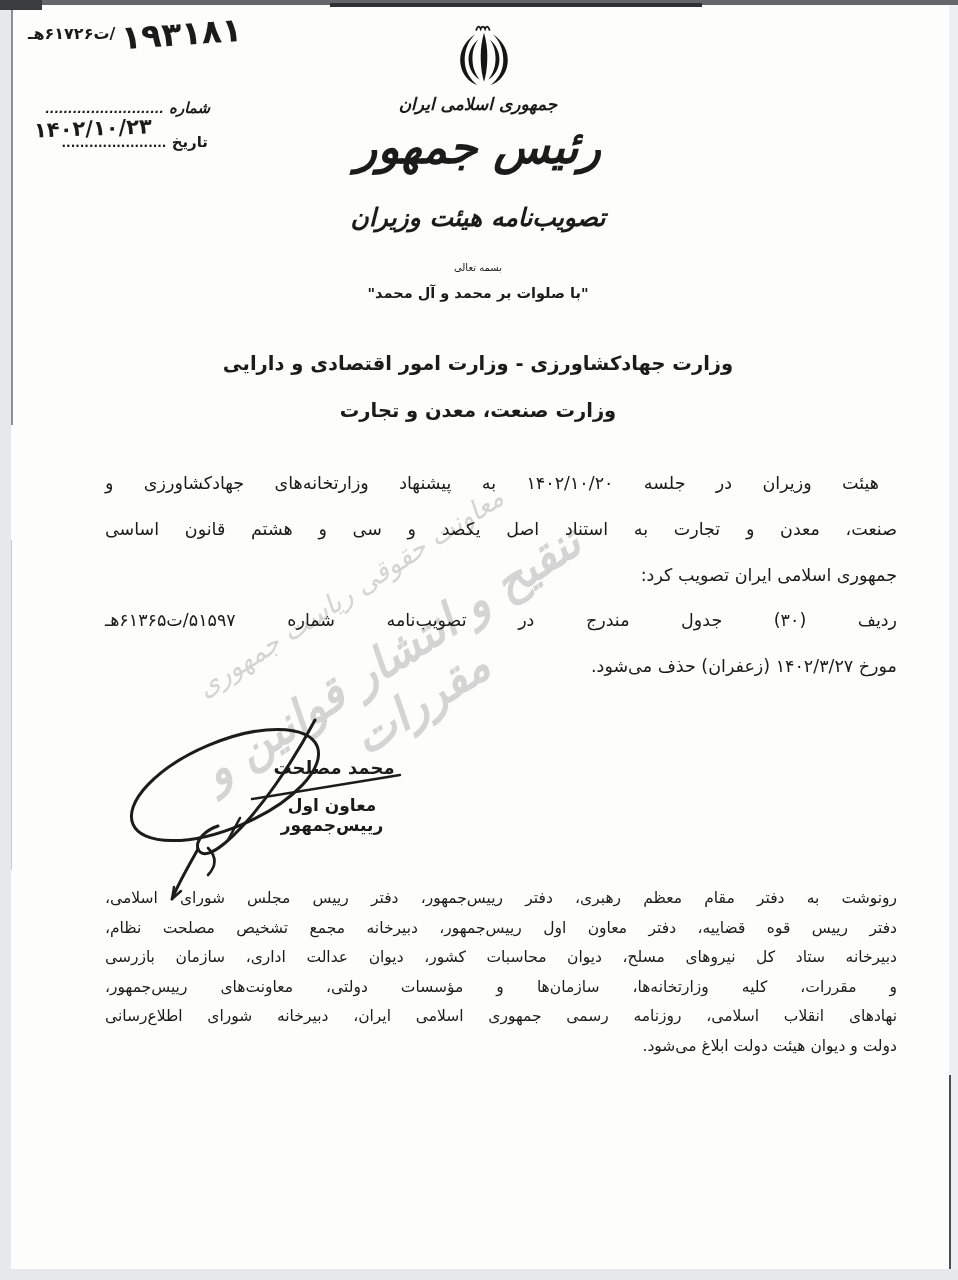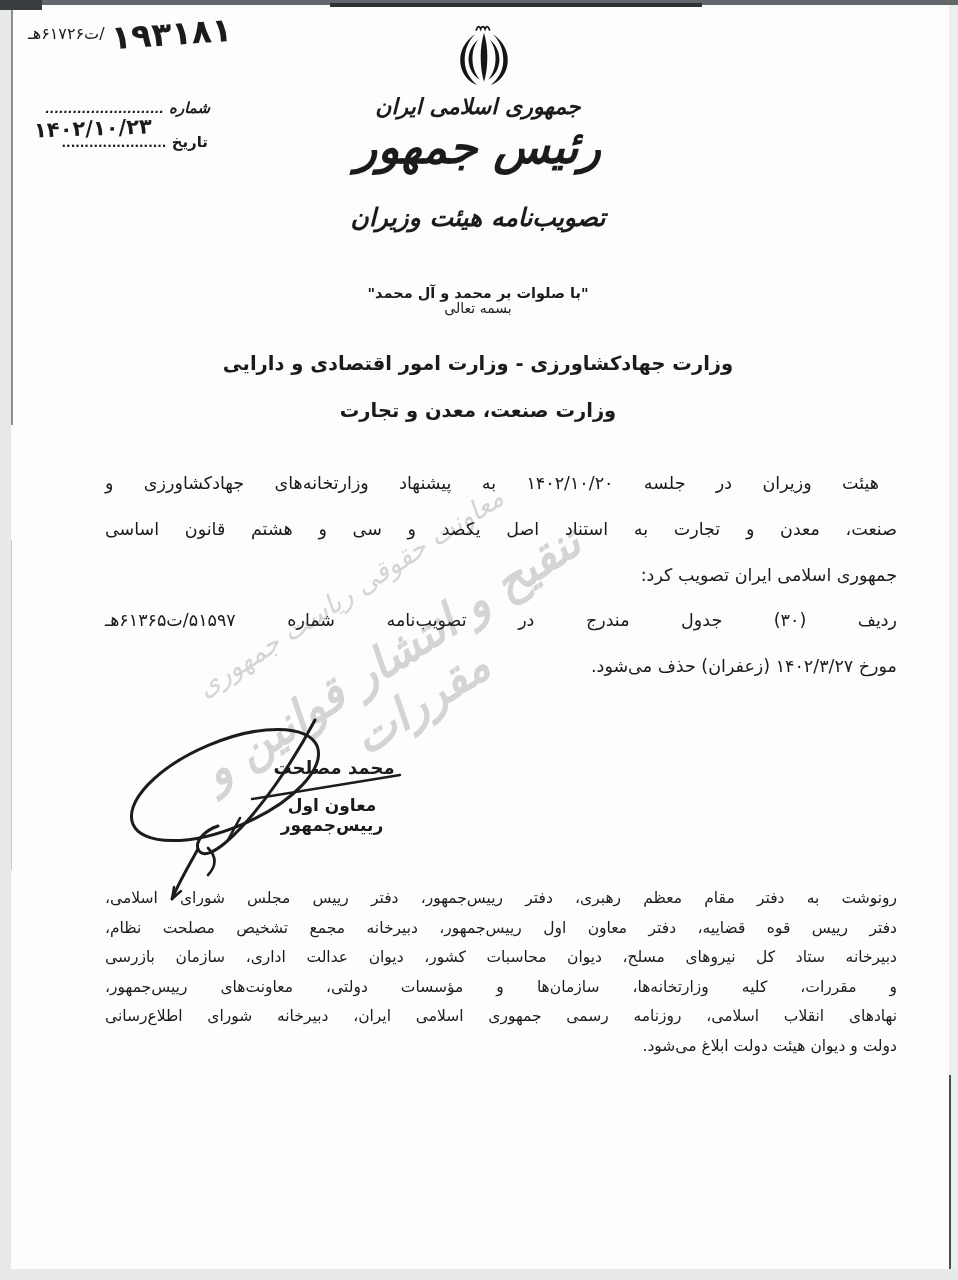--- a/index.html
+++ b/index.html
@@ -18,34 +18,34 @@
   .edge-left-line  { left:11px; top:5px; width:2px; height:420px; background:#8d9093; z-index:2; }
   .edge-left-faint { left:11px; top:540px; width:1px; height:330px; background:#c7c9cb; z-index:2; }
   .edge-right-strip{ right:0; top:0; width:9px; height:1280px; background:#eceef0; z-index:2; }
   .edge-right-line { right:7px; top:1075px; width:2px; height:198px; background:#4b4e51; z-index:2; }
   .edge-bottom-strip{ left:0; bottom:0; width:958px; height:11px; background:#e6e8ea; z-index:2; }
 
   
   .stamp-row { left:28px; top:14px; width:302px; text-align:left; z-index:4; }
   .hand-number { display:inline-block; font-size:33px; font-weight:bold; letter-spacing:9px;
                  transform:rotate(-4deg); transform-origin:center; }
-  .stamp-suffix { display:inline-block; font-size:16px; font-weight:normal; position:relative; top:-6px; margin-right:6px;margin-top:13px; }
+  .stamp-suffix { display:inline-block; font-size:16px; font-weight:bold; position:relative; top:-6px; margin-right:6px;margin-top:13px; }
   .field-row { width:182px; font-size:15px; font-weight:bold; z-index:4; }
   .field-row .dots { font-size:12px; font-weight:bold; letter-spacing:1px; }
   .row-number { left:28px; top:99px;font-style:italic; }
   .row-date   { left:26px; top:133px; }
   .hand-date  { left:34px; top:116px; width:140px; font-size:21px; font-weight:bold;
                 transform:rotate(-2deg); direction:ltr; text-align:left; z-index:5; }
 
   
   .emblem { left:451px; top:21px; width:66px; height:74px; z-index:4; }
-  .country  { left:318px; top:94px;  width:320px; text-align:center; font-size:22px; font-weight:bold; font-style:italic; z-index:4; }
+  .country  { left:318px; top:94px;  width:320px; text-align:center; font-size:17px; font-weight:bold; font-style:italic; z-index:4; }
   .office   { left:278px; top:120px; width:400px; text-align:center; font-size:46px; font-weight:bold; font-style:italic; z-index:4; }
   .doc-type { left:298px; top:203px; width:360px; text-align:center; font-size:25px; font-weight:bold; font-style:italic; z-index:4; }
-  .basmala  { left:378px; top:262px; width:200px; text-align:center; font-size:14px; z-index:4;margin-top:38px; }
+  .basmala  { left:378px; top:262px; width:200px; text-align:center; font-size:10px; z-index:4; }
   .salawat  { left:328px; top:285px; width:300px; text-align:center; font-size:14.5px; font-weight:bold; z-index:4; }
 
   
   .addr1 { left:178px; top:352px; width:600px; text-align:center; font-size:19.5px; font-weight:bold; z-index:4; }
   .addr2 { left:278px; top:399px; width:400px; text-align:center; font-size:19.5px; font-weight:bold; z-index:4; }
 
   
   .body-block { left:105px; width:792px; font-size:17.5px; z-index:4; }
   .para1 { top:460px; }
   .para2 { top:597px; }

